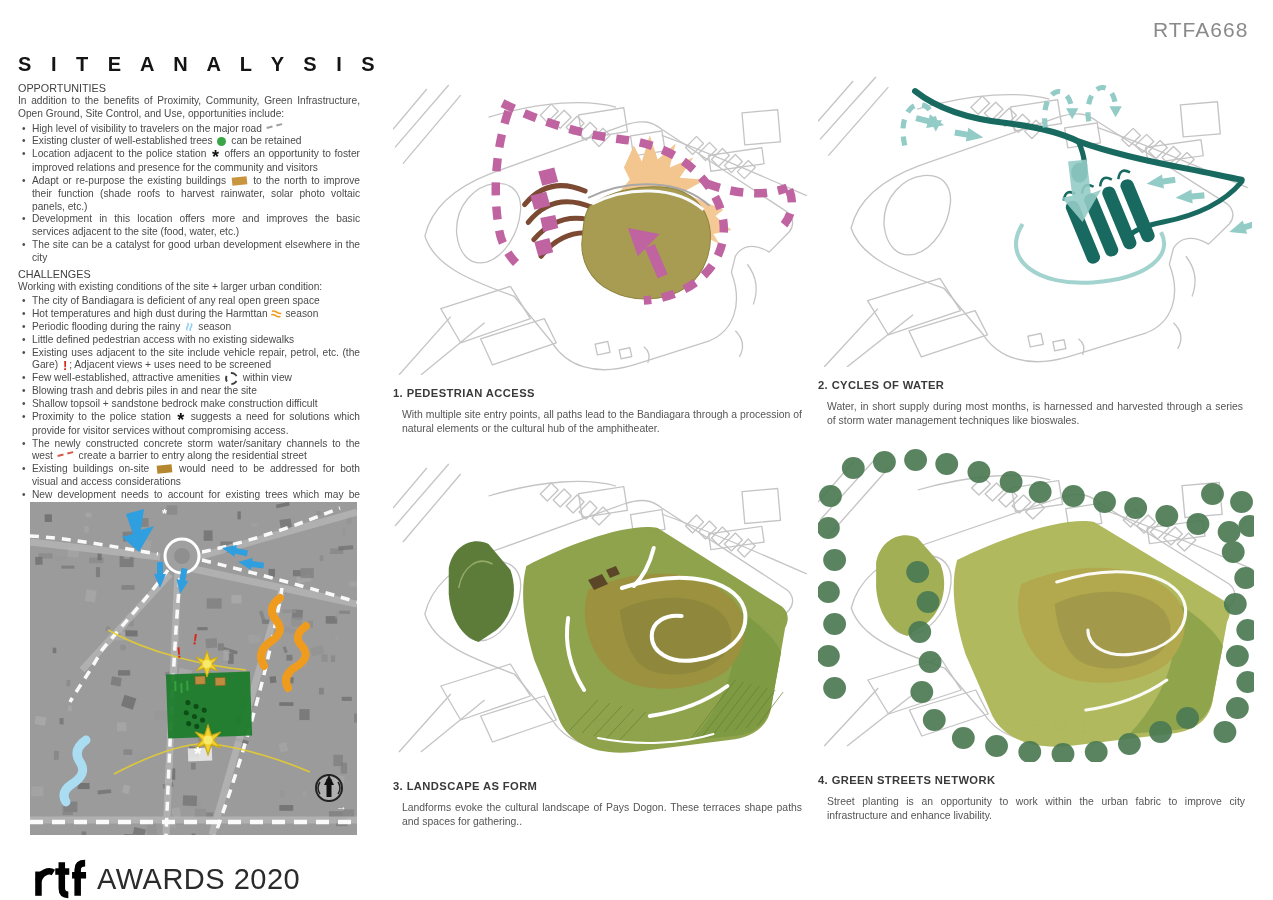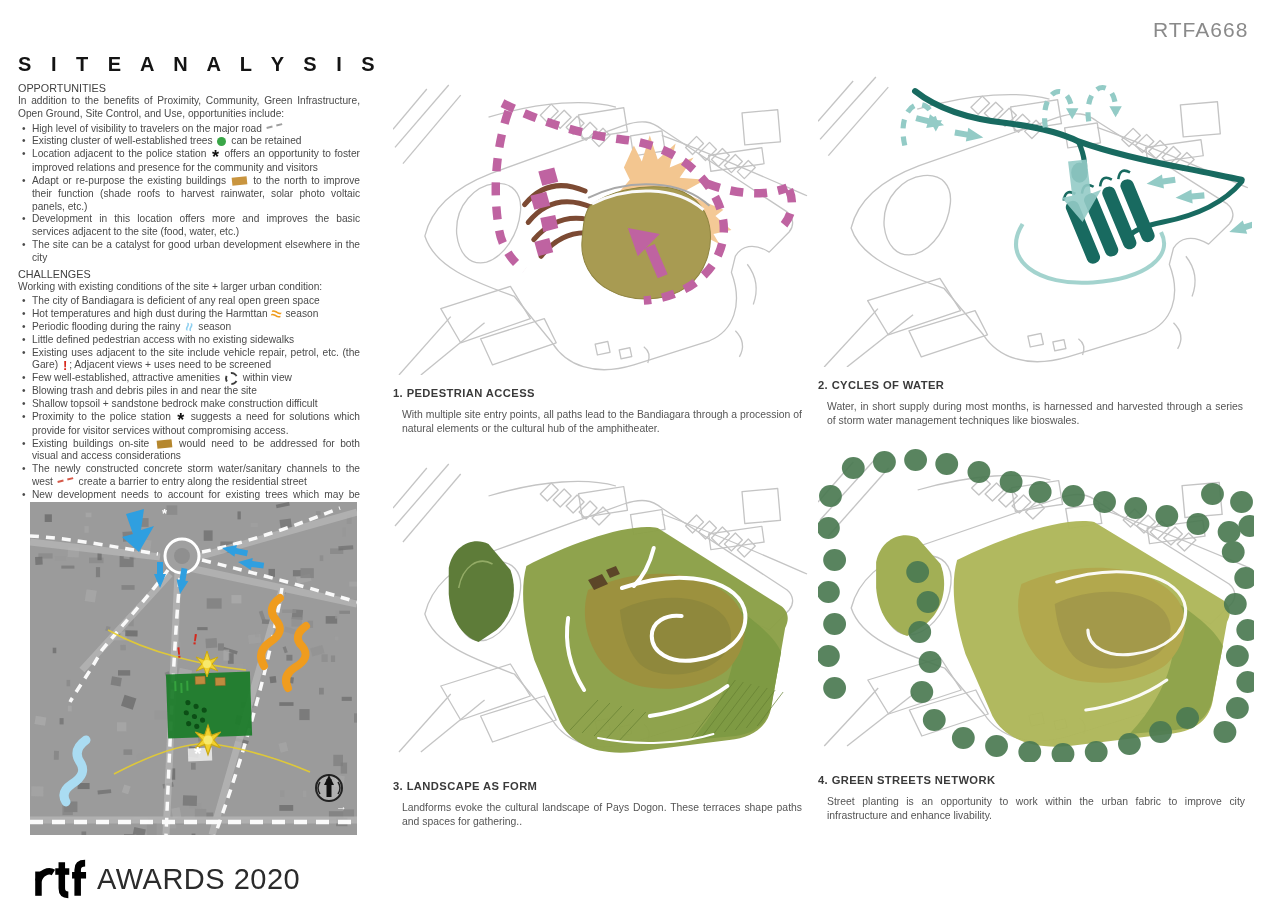--- a/index.html
+++ b/index.html
@@ -95,22 +95,22 @@
     <ul class="blist" id="cha-list">
         <li>The city of Bandiagara is deficient of any real open green space</li>
         <li>Hot temperatures and high dust during the Harmttan <span class="ic ic-glyph icn-harmattan-squiggle" style="color: rgb(239, 156, 30);">≈</span> season</li>
         <li>Periodic flooding during the rainy <span class="ic ic-glyph icn-rain-squiggle" style="color: rgb(143, 208, 240);">≈</span> season</li>
         <li>Little defined pedestrian access with no existing sidewalks</li>
         <li>Existing uses adjacent to the site include vehicle repair, petrol, etc. (the Gare) <span class="ic ic-glyph icn-warning-exclamation" style="color: rgb(214, 39, 27);">!</span>; Adjacent views + uses need to be screened</li>
         <li>Few well-established, attractive amenities <span class="ic ic-gear icn-amenities-gear" style="border-color: rgb(60, 60, 60);"></span> within view</li>
         <li>Blowing trash and debris piles in and near the site</li>
         <li>Shallow topsoil + sandstone bedrock make construction difficult</li>
         <li>Proximity to the police station <span class="ic ic-glyph icn-police-asterisk" style="color: rgb(17, 17, 17);">*</span> suggests a need for solutions which provide for visitor services without compromising access.</li>
+        <li>The newly constructed concrete storm water/sanitary channels to the west <span class="ic ic-dashes icn-red-dashed-line" style="border-top-color: rgb(214, 90, 74);"></span> create a barrier to entry along the residential street</li>
         <li>Existing buildings on-site <span class="ic ic-rect icn-building-dark-tan" style="background: rgb(181, 135, 46);"></span> would need to be addressed for both visual and access considerations</li>
-        <li>The newly constructed concrete storm water/sanitary channels to the west <span class="ic ic-dashes icn-red-dashed-line" style="border-top-color: rgb(214, 90, 74);"></span> create a barrier to entry along the residential street</li>
         <li>New development needs to account for existing trees which may be made more difficult if the finish level is to be potentially raised</li>
       </ul>
   </section>
 
   <div class="panel" style="left:393px;top:83px;width:418px;">
     <svg width="418" height="292" viewBox="0 0 420 290" preserveAspectRatio="none">
       <use href="#base-sketch"></use>
       <g fill="none" stroke="#7c4a33" stroke-width="5" stroke-linecap="round" transform="rotate(-18 170 140)">
         <path d="M140,110 q32,-20 62,6"></path>
           <path d="M138,128 q34,-22 66,6"></path>

